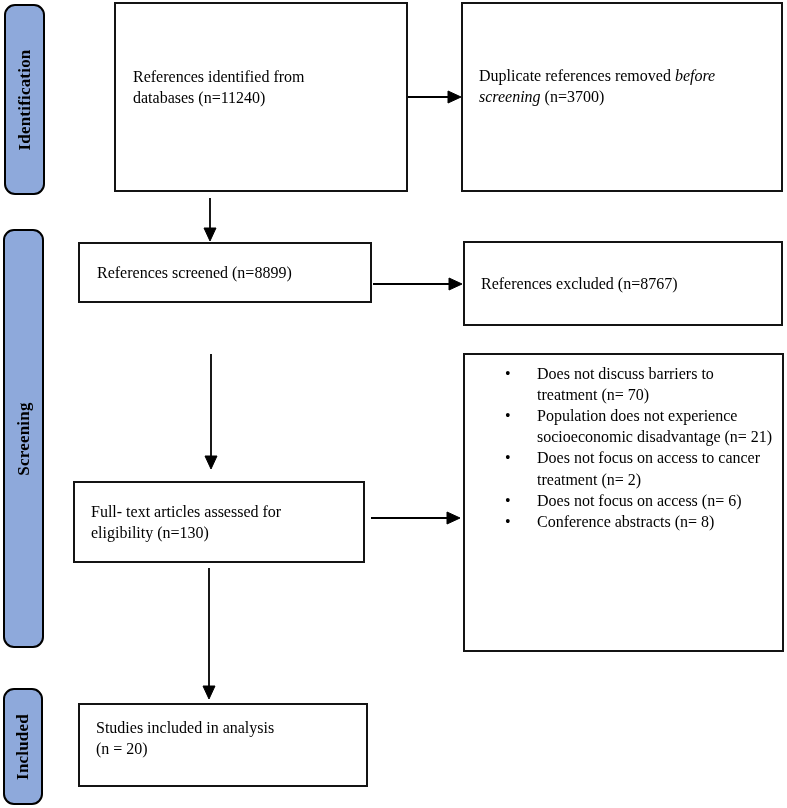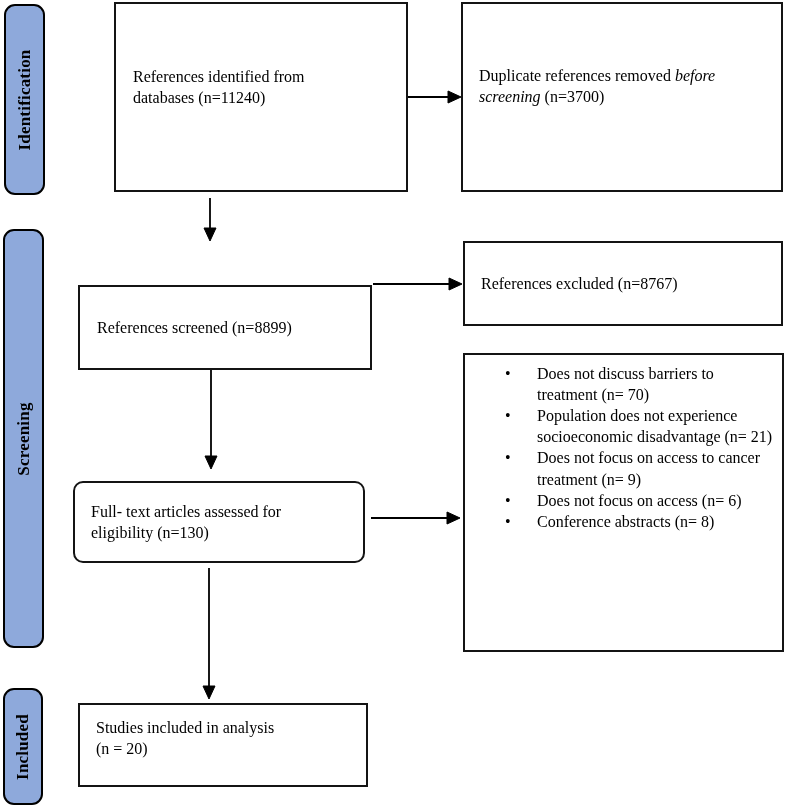--- a/index.html
+++ b/index.html
@@ -39,23 +39,23 @@
     background:#ffffff;
     border:2px solid #141414;
     box-sizing:border-box;
     display:flex;align-items:center;
     font-size:16px;line-height:1.32;
   }
   .ws{white-space:pre-line;}
 
   .box-identified{left:78px;top:2px;width:294px;height:190px;padding:0 40px 20px 17px;margin-left:36px;}
   .box-duplicates{left:461px;top:2px;width:322px;height:190px;padding:0 36px 22px 16px;}
-  .box-screened{left:78px;top:242px;width:294px;height:85px;padding:0 10px 0 17px;margin-top:43px;}
+  .box-screened{left:78px;top:242px;width:294px;height:61px;padding:0 10px 0 17px;}
   .box-excluded{left:463px;top:241px;width:320px;height:85px;padding:0 10px 0 16px;text-align:center;}
-  .box-assessed{left:73px;top:481px;width:292px;height:82px;padding:0 24px 0 16px;border-radius:10px;}
+  .box-assessed{left:73px;top:481px;width:292px;height:82px;padding:0 24px 0 16px;}
   .box-ft-excluded{left:463px;top:353px;width:321px;height:299px;padding:6px 4px 0 11px;display:block;}
   .box-included-studies{left:78px;top:703px;width:290px;height:84px;padding:0 10px 14px 16px;}
 
   .reason-list{margin:2px 0 0 0;padding:0;list-style:none;}
   .reason-list li{position:relative;padding-left:61px;padding-right:2px;}
   .reason-list li::before{content:"\2022";position:absolute;left:29px;top:0;}
 </style>
 </head>
 <body>
 
@@ -112,21 +112,21 @@
   </div>
 
   <div class="box box-excluded">
     <span>References excluded (n=8767)</span>
   </div>
 
   <div class="box box-ft-excluded">
     <ul class="reason-list">
       <li>Does not discuss barriers to treatment (n= 70)</li>
       <li>Population does not experience socioeconomic disadvantage (n= 21)</li>
-      <li>Does not focus on access to cancer treatment (n= 9)</li>
+      <li>Does not focus on access to cancer treatment (n= 2)</li>
       <li>Does not focus on  access (n= 6)</li>
       <li>Conference abstracts (n= 8)</li>
     </ul>
   </div>
 
   <div class="box box-assessed">
     <span class="ws">Full- text articles assessed for
 eligibility (n=130)</span>
   </div>
 

